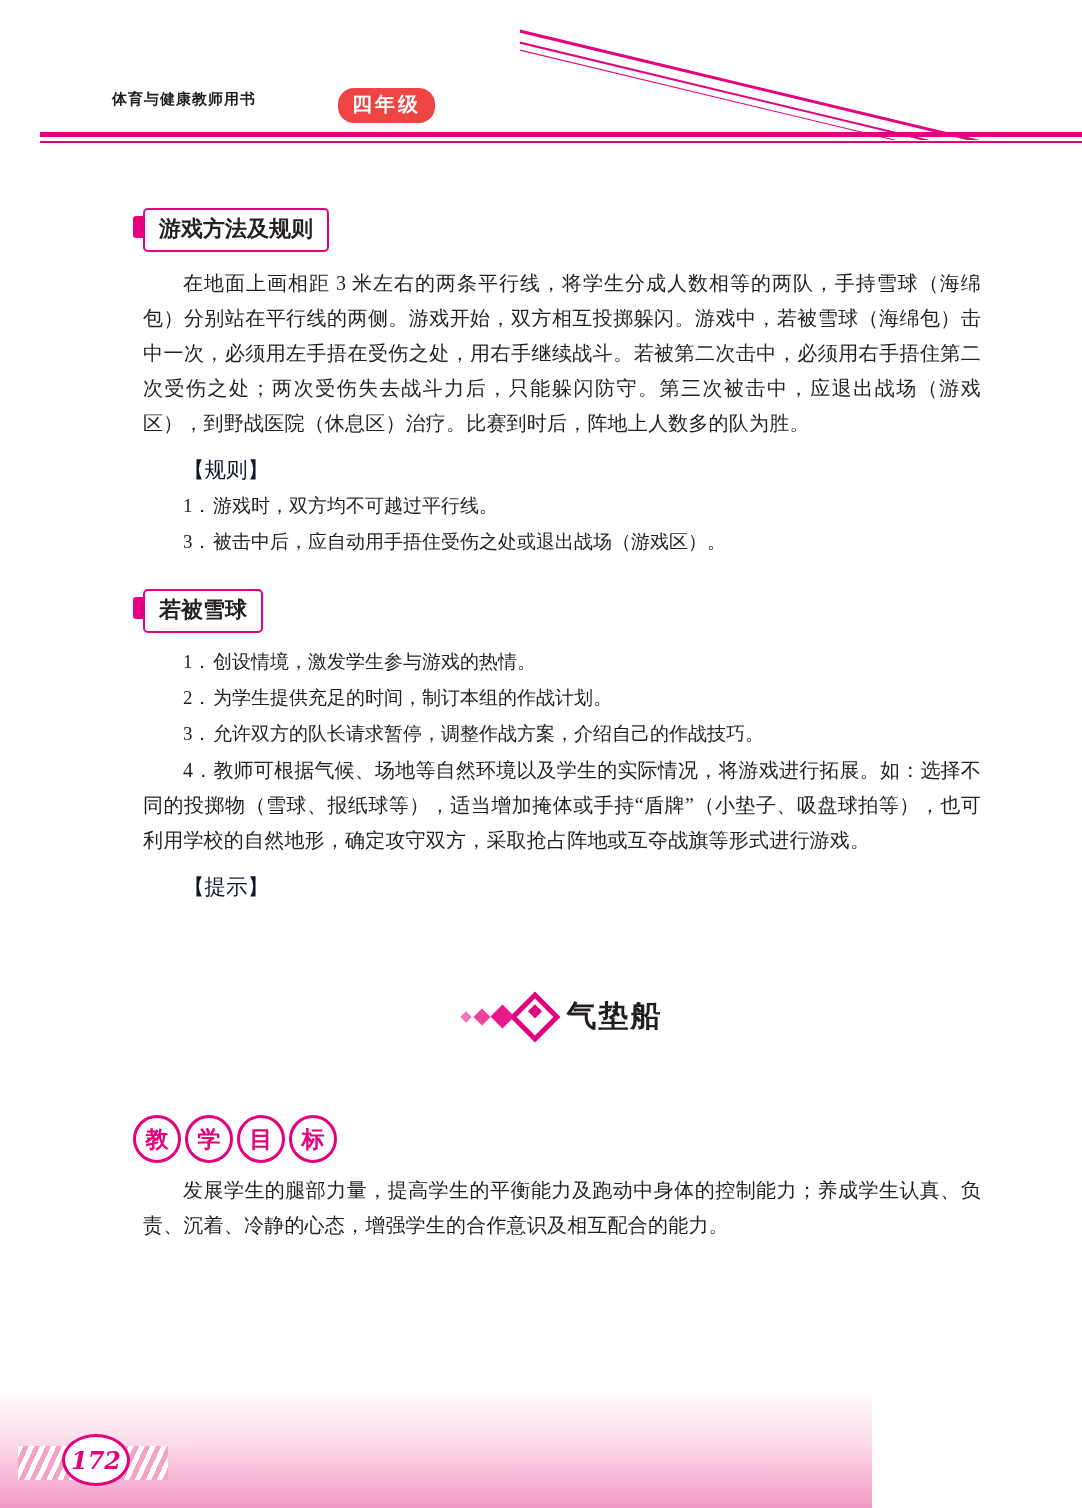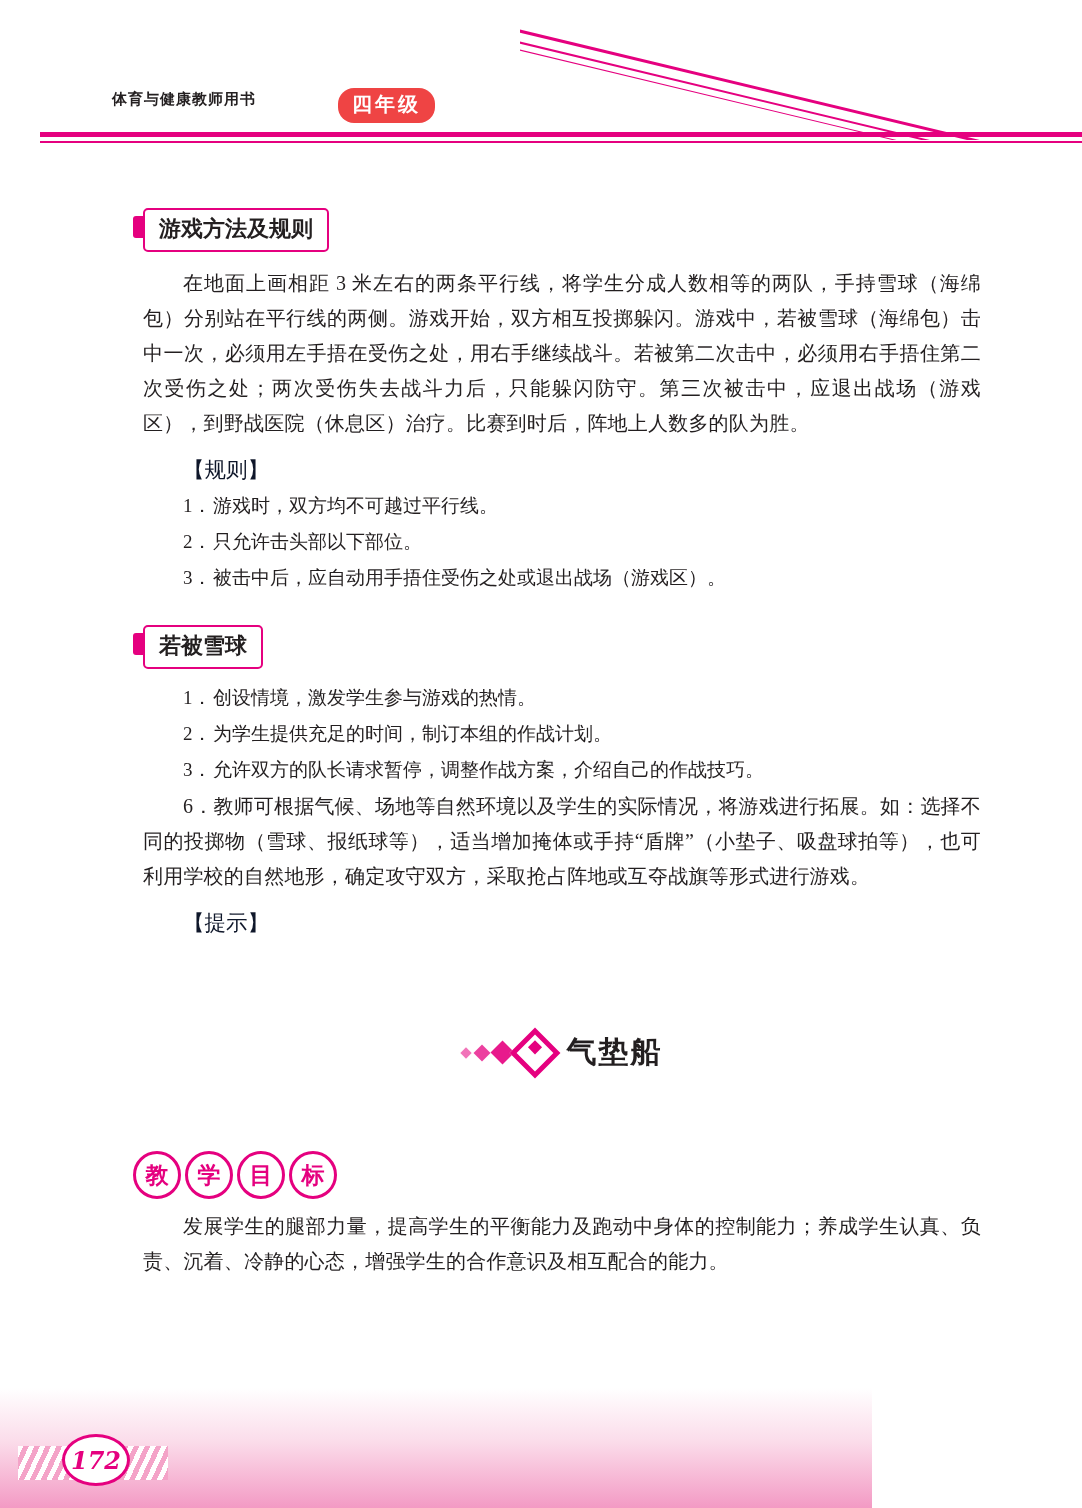--- a/index.html
+++ b/index.html
@@ -274,33 +274,32 @@
 </div>
 
 <div class="content">
 
   <div style="margin-top:58px;">
     <span class="section-tag">游戏方法及规则</span>
     <p class="body indent">在地面上画相距 3 米左右的两条平行线，将学生分成人数相等的两队，手持雪球（海绵包）分别站在平行线的两侧。游戏开始，双方相互投掷躲闪。游戏中，若被雪球（海绵包）击中一次，必须用左手捂在受伤之处，用右手继续战斗。若被第二次击中，必须用右手捂住第二次受伤之处；两次受伤失去战斗力后，只能躲闪防守。第三次被击中，应退出战场（游戏区），到野战医院（休息区）治疗。比赛到时后，阵地上人数多的队为胜。</p>
     <div class="sub-label">【规则】</div>
     <ol class="numlist">
       <li><span class="num">1．</span><span>游戏时，双方均不可越过平行线。</span></li>
-      <li><span class="num">2．</span><span>只允许击头部以下部位。</span></li>
       <li><span class="num">3．</span><span>被击中后，应自动用手捂住受伤之处或退出战场（游戏区）。</span></li>
     </ol>
   </div>
 
   <div style="margin-top:30px;">
     <span class="section-tag">若被雪球</span>
     <ol class="numlist" style="margin-top:12px;">
       <li><span class="num">1．</span><span>创设情境，激发学生参与游戏的热情。</span></li>
       <li><span class="num">2．</span><span>为学生提供充足的时间，制订本组的作战计划。</span></li>
       <li><span class="num">3．</span><span>允许双方的队长请求暂停，调整作战方案，介绍自己的作战技巧。</span></li>
     </ol>
-    <p class="body" style="text-indent:2em;margin-top:2px;">6．教师可根据气候、场地等自然环境以及学生的实际情况，将游戏进行拓展。如：选择不同的投掷物（雪球、报纸球等），适当增加掩体或手持“盾牌”（小垫子、吸盘球拍等），也可利用学校的自然地形，确定攻守双方，采取抢占阵地或互夺战旗等形式进行游戏。</p>
+    <p class="body" style="text-indent:2em;margin-top:2px;">4．教师可根据气候、场地等自然环境以及学生的实际情况，将游戏进行拓展。如：选择不同的投掷物（雪球、报纸球等），适当增加掩体或手持“盾牌”（小垫子、吸盘球拍等），也可利用学校的自然地形，确定攻守双方，采取抢占阵地或互夺战旗等形式进行游戏。</p>
     <div class="sub-label">【提示】</div>
   </div>
 
   <div class="chapter-title-row">
     <div class="diamonds">
       <span class="dia d1"></span>
       <span class="dia d2"></span>
       <span class="dia d3"></span>
       <span class="dia d4"></span>
     </div>

